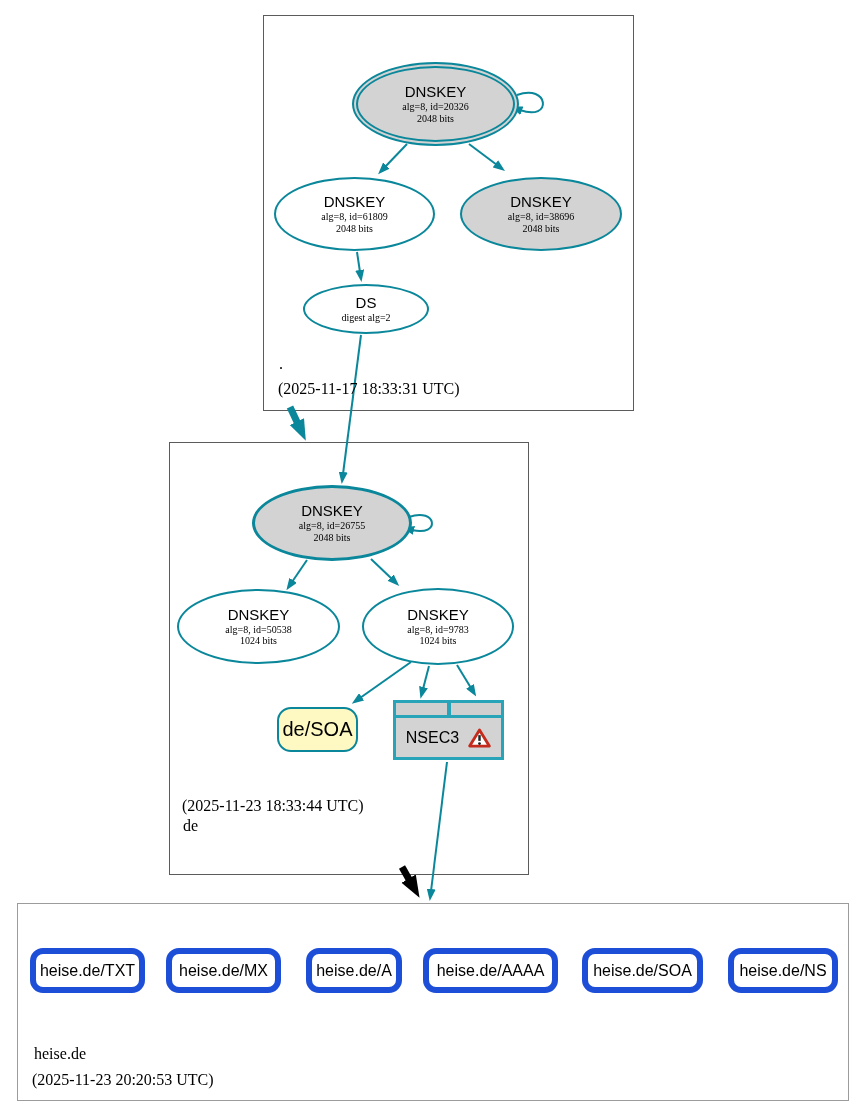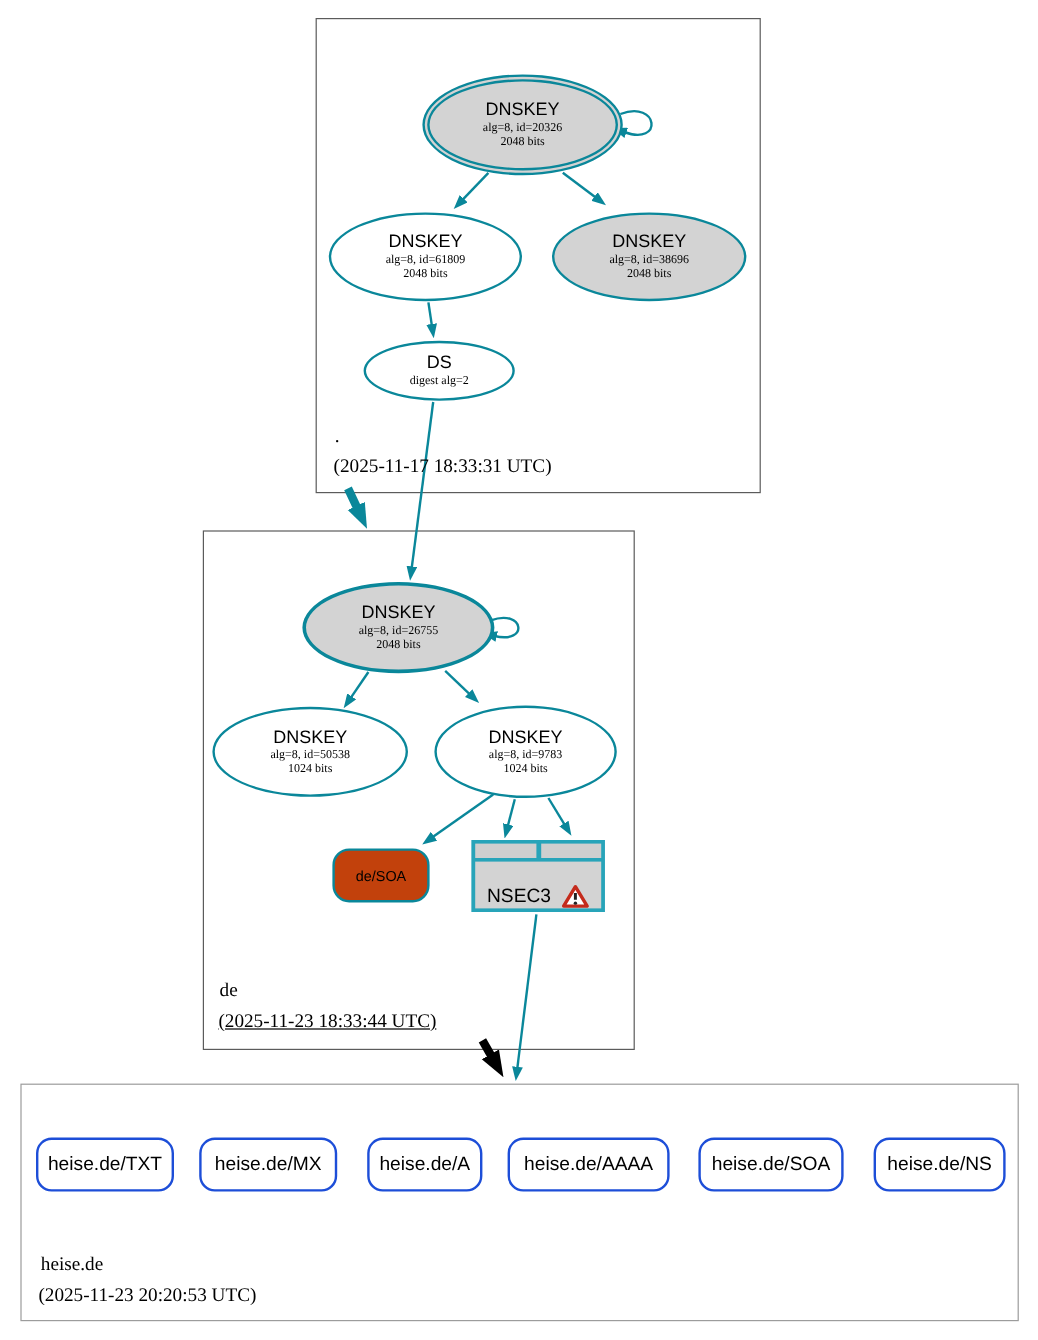--- a/index.html
+++ b/index.html
@@ -20,31 +20,31 @@
   .ellipse{position:absolute;border:2px solid var(--teal);border-radius:50%;
            background:#fff;display:flex;flex-direction:column;align-items:center;
            justify-content:center;text-align:center;line-height:1.18;box-sizing:border-box;}
   .ellipse.gray{background:var(--grayfill);}
   .ellipse.thick{border-width:3px;}
   .ellipse.double::before{content:"";position:absolute;inset:2px;border:2px solid var(--teal);
            border-radius:50%;pointer-events:none;}
   .node-title{font-size:15px;}
   .node-sub{font-family:"Liberation Serif",serif;font-size:10px;}
 
-  .rrset{position:absolute;height:45px;border:2px solid #1d4ed8;border-radius:13px;background:#fff;
+  .rrset{position:absolute;height:45px;border:6px solid #1d4ed8;border-radius:13px;background:#fff;
          display:flex;align-items:center;justify-content:center;font-size:16px;box-sizing:border-box;}
-  .soa-node{position:absolute;border:2px solid var(--teal);border-radius:14px;background:#c2410c;
-         display:flex;align-items:center;justify-content:center;font-size:12px;box-sizing:border-box;}
+  .soa-node{position:absolute;border:2px solid var(--teal);border-radius:14px;background:#fef9c3;
+         display:flex;align-items:center;justify-content:center;font-size:20px;box-sizing:border-box;}
 
   .nsec3{position:absolute;border:3px solid var(--teal2);background:var(--teal2);
          display:flex;flex-direction:column;box-sizing:border-box;}
   .nsec3 .cells{display:flex;gap:4px;height:12px;}
   .nsec3 .cell{flex:1;background:#cfcfcf;}
   .nsec3 .body{flex:1;margin-top:3px;background:var(--grayfill);display:flex;
-         align-items:flex-end;justify-content:center;gap:9px;font-size:16px;}
+         align-items:center;justify-content:center;gap:9px;font-size:16px;}
 
   .zone-name,.zone-ts{position:absolute;font-family:"Liberation Serif",serif;font-size:16px;white-space:nowrap;}
 </style>
 </head>
 <body>
 
 <div class="canvas">
 
   <div class="zone" style="left:263px;top:15px;width:369px;height:394px;"></div>
   <div class="zone" style="left:169px;top:442px;width:358px;height:431px;"></div>
@@ -128,21 +128,21 @@
     <div class="body">
       <span>NSEC3</span>
       <svg width="23" height="20" viewBox="0 0 24 21">
         <path d="M12 2 L22.3 19 L1.7 19 Z" fill="#fff" stroke="var(--warn)" stroke-width="3" stroke-linejoin="round"></path>
         <path d="M12 7.5 L12 13.5" stroke="#222" stroke-width="2.6"></path>
         <circle cx="12" cy="16.4" r="1.5" fill="#222"></circle>
       </svg>
     </div>
   </div>
   <div class="zone-name" style="left:183px;top:817px;font-family:Liberation Serif, serif;">de</div>
-  <div class="zone-ts" style="left:182px;top:843px;text-decoration:underline;">(2025-11-23 18:33:44 UTC)</div>
+  <div class="zone-ts" style="left:182px;top:797px;">(2025-11-23 18:33:44 UTC)</div>
 
   <div class="rrset" style="left:30px;top:948px;width:115px;">
     <span>heise.de/TXT</span>
   </div>
   <div class="rrset" style="left:166px;top:948px;width:115px;">
     <span>heise.de/MX</span>
   </div>
   <div class="rrset" style="left:306px;top:948px;width:96px;">
     <span>heise.de/A</span>
   </div>

